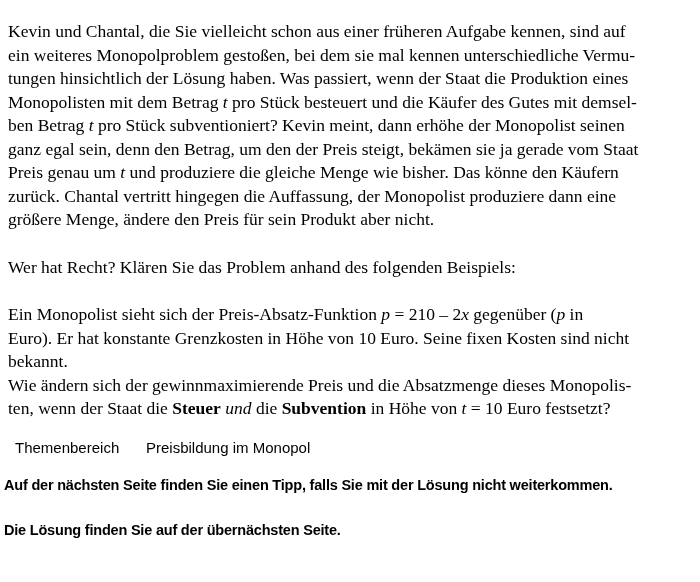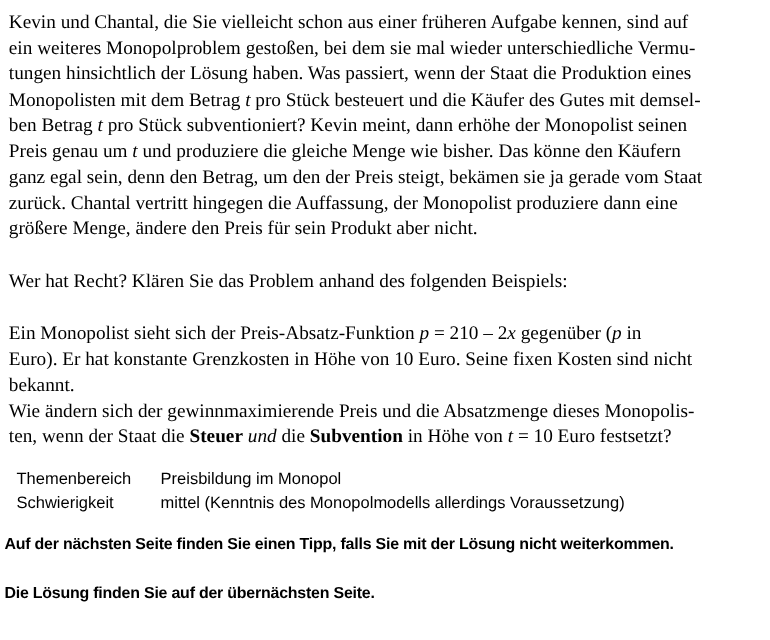--- a/index.html
+++ b/index.html
@@ -10,21 +10,21 @@
   body {
     width: 700px;
     height: 582px;
     overflow: hidden;
     color: #000000;
   }
   .page {
     box-sizing: border-box;
     width: 700px;
     height: 582px;
-    padding: 8px 4px 0 8px;
+    padding: 20px 4px 0 8px;
     background: #ffffff;
   }
   .serif {
     font-family: "Liberation Serif", "DejaVu Serif", serif;
     font-size: 17.5px;
     line-height: 23.5px;
     color: #000000;
   }
   .para .line {
     white-space: nowrap;
@@ -65,26 +65,26 @@
   .tip      { margin-top: 16px; }
   .solution { margin-top: 24px; }
 </style>
 </head>
 <body>
 
 <div class="page">
 
   <div class="para serif">
       <div class="line"><span>Kevin und Chantal, die Sie vielleicht schon aus einer früheren Aufgabe kennen, sind auf</span></div>
-      <div class="line"><span>ein weiteres Monopolproblem gestoßen, bei dem sie mal wieder unterschiedliche Vermu-</span></div>
+      <div class="line"><span>ein weiteres Monopolproblem gestoßen, bei dem sie mal kennen unterschiedliche Vermu-</span></div>
       <div class="line"><span>tungen hinsichtlich der Lösung haben. Was passiert, wenn der Staat die Produktion eines</span></div>
       <div class="line"><span>Monopolisten mit dem Betrag </span><span class="seg-i">t</span><span> pro Stück besteuert und die Käufer des Gutes mit demsel-</span></div>
       <div class="line"><span>ben Betrag </span><span class="seg-i">t</span><span> pro Stück subventioniert? Kevin meint, dann erhöhe der Monopolist seinen</span></div>
+      <div class="line"><span>ganz egal sein, denn den Betrag, um den der Preis steigt, bekämen sie ja gerade vom Staat</span></div>
       <div class="line"><span>Preis genau um </span><span class="seg-i">t</span><span> und produziere die gleiche Menge wie bisher. Das könne den Käufern</span></div>
-      <div class="line"><span>ganz egal sein, denn den Betrag, um den der Preis steigt, bekämen sie ja gerade vom Staat</span></div>
       <div class="line"><span>zurück. Chantal vertritt hingegen die Auffassung, der Monopolist produziere dann eine</span></div>
       <div class="line"><span>größere Menge, ändere den Preis für sein Produkt aber nicht.</span></div>
     </div>
 
   <div class="para serif q-intro">
       <div class="line"><span>Wer hat Recht? Klären Sie das Problem anhand des folgenden Beispiels:</span></div>
     </div>
 
   <div class="para serif example">
       <div class="line"><span>Ein Monopolist sieht sich der Preis-Absatz-Funktion  </span><span class="seg-i">p</span><span> = 210 – 2</span><span class="seg-i">x</span><span> gegenüber (</span><span class="seg-i">p</span><span> in</span></div>
@@ -95,23 +95,19 @@
   <div class="para serif task">
       <div class="line"><span>Wie ändern sich der gewinnmaximierende Preis und die Absatzmenge dieses Monopolis-</span></div>
       <div class="line"><span>ten, wenn der Staat die </span><span class="seg-b">Steuer</span><span> </span><span class="seg-i">und</span><span> die </span><span class="seg-b">Subvention</span><span> in Höhe von </span><span class="seg-i">t</span><span> = 10 Euro festsetzt?</span></div>
     </div>
 
   <div class="meta">
     <div class="meta-row">
       <div class="meta-label">Themenbereich</div>
       <div class="meta-value">Preisbildung im Monopol</div>
     </div>
-    <div class="meta-row">
-      <div class="meta-label">Schwierigkeit</div>
-      <div class="meta-value">mittel (Kenntnis des Monopolmodells allerdings Voraussetzung)</div>
-    </div>
   </div>
 
   <div class="footer-line tip">Auf der nächsten Seite finden Sie einen Tipp, falls Sie mit der Lösung nicht weiterkommen.</div>
 
   <div class="footer-line solution">Die Lösung finden Sie auf der übernächsten Seite.</div>
 
 </div>
 
 </body></html>

